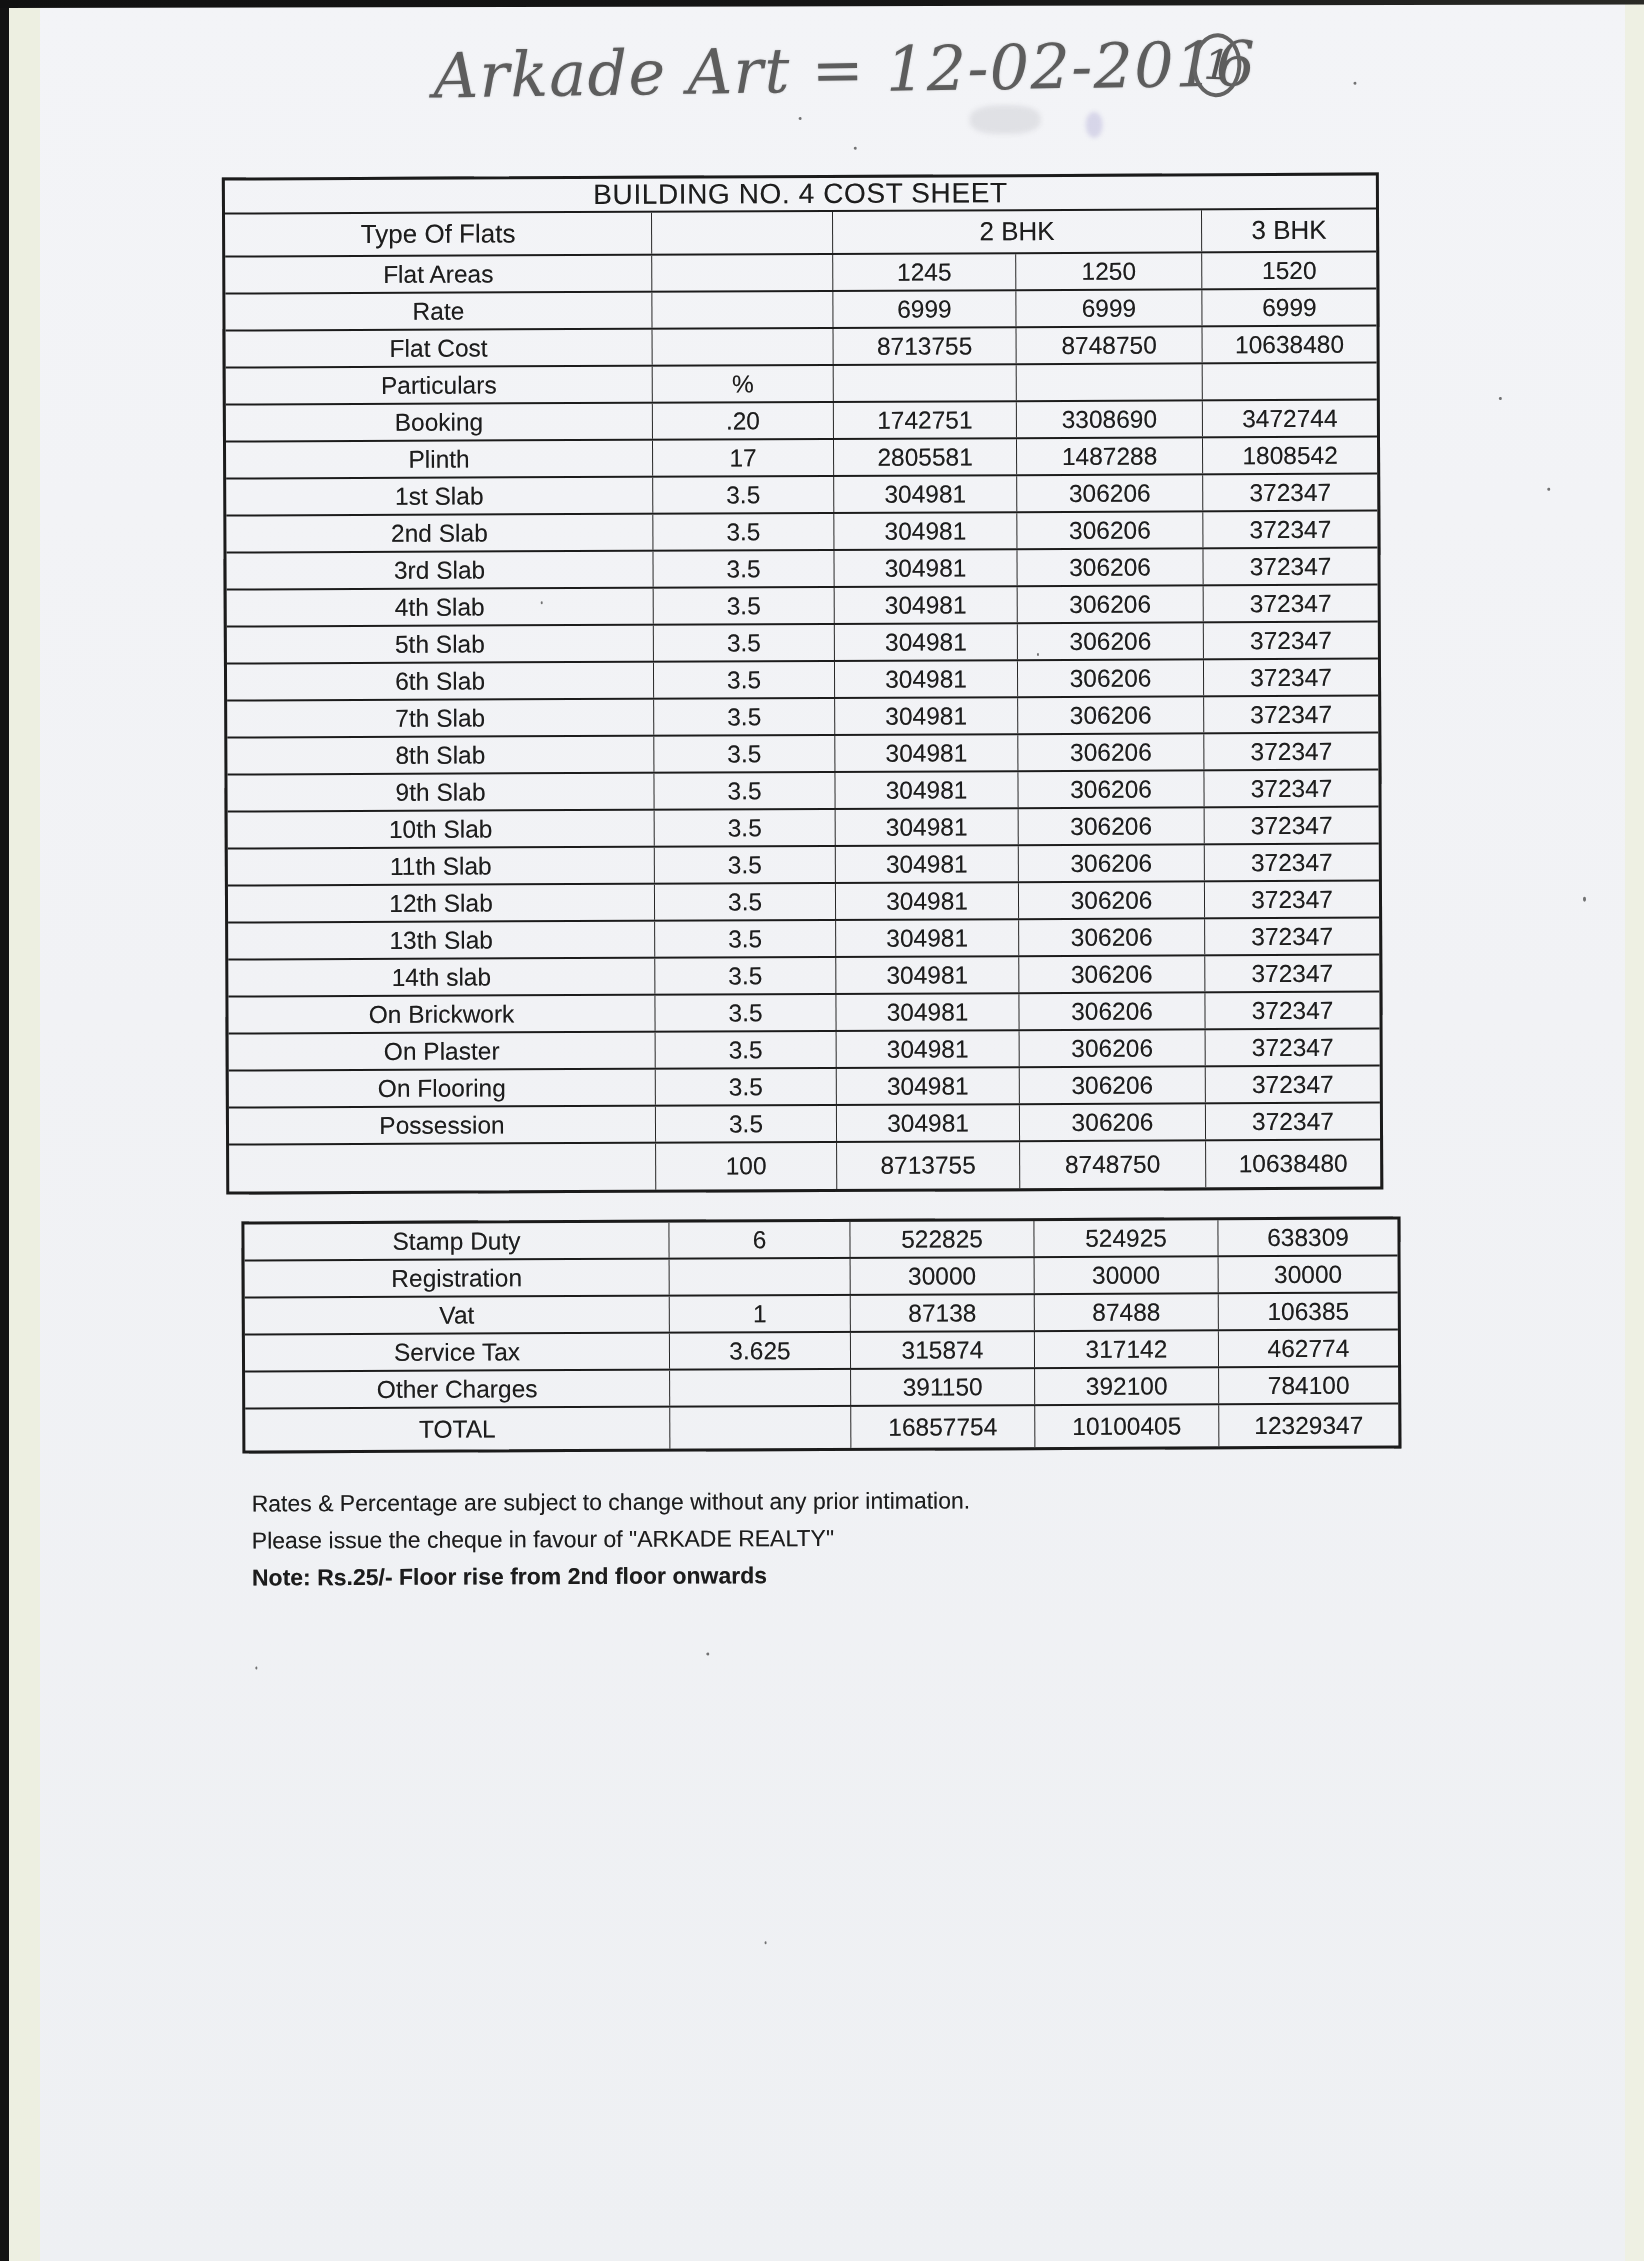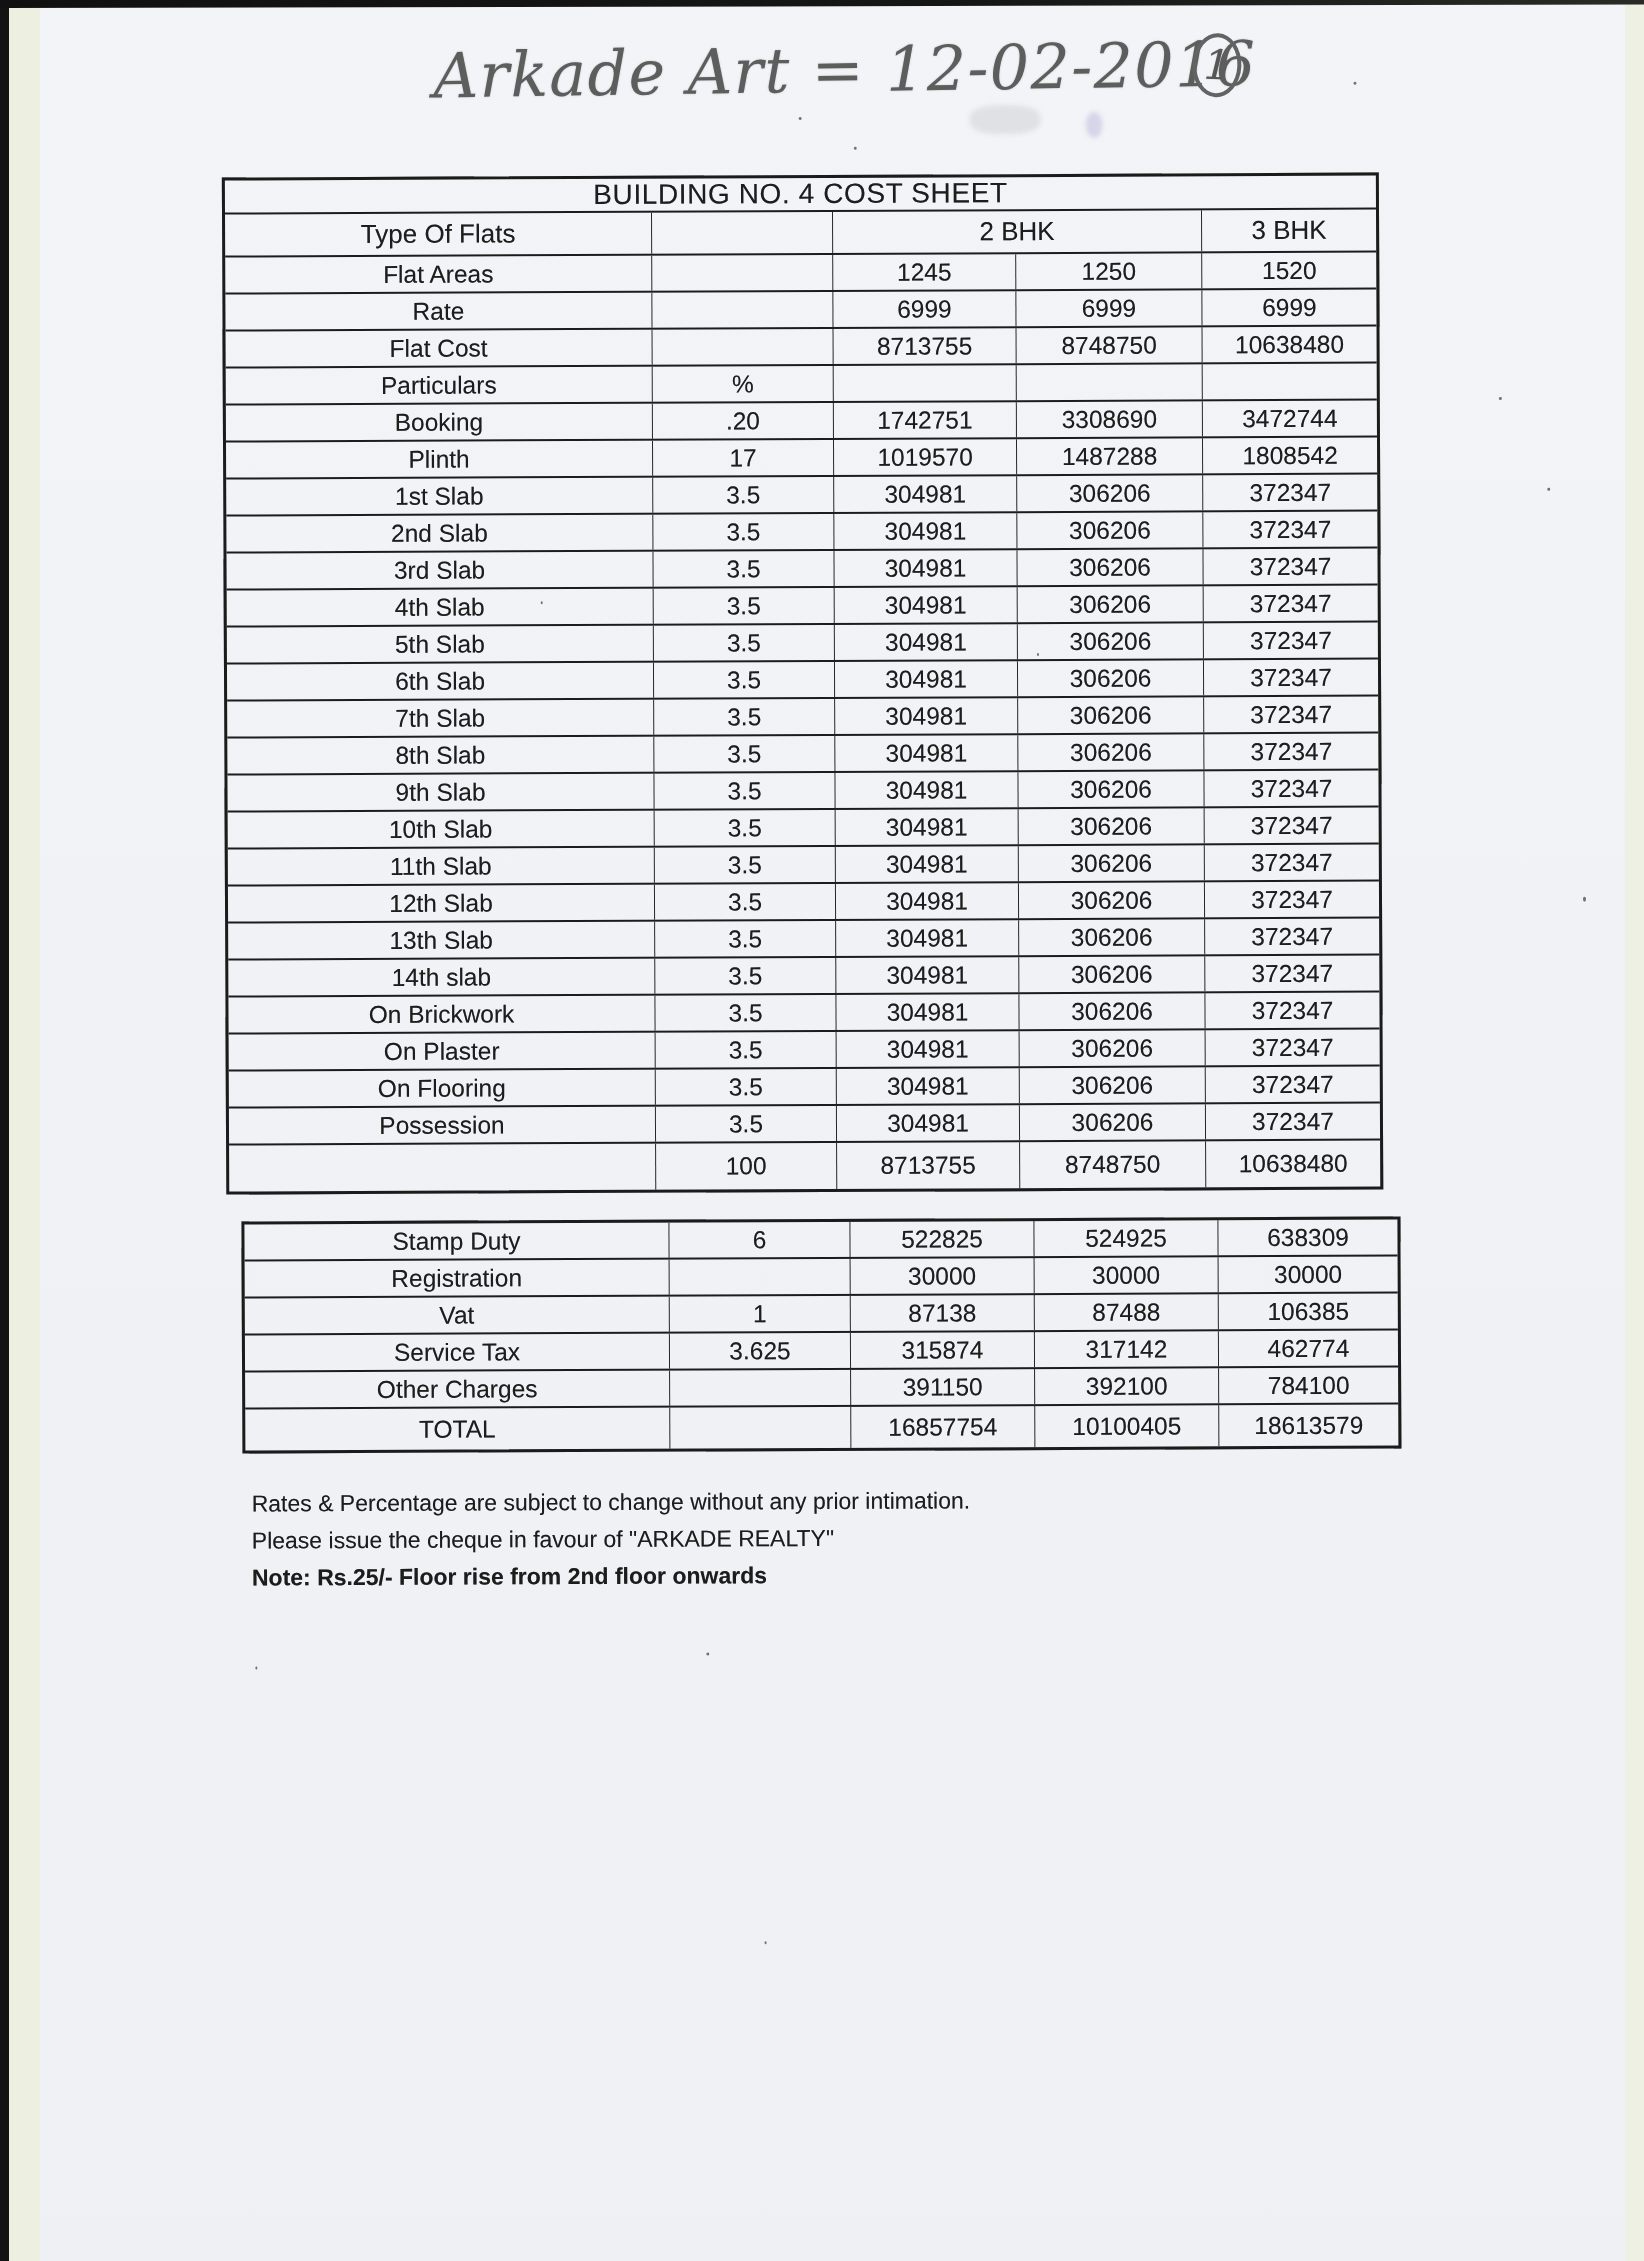--- a/index.html
+++ b/index.html
@@ -152,21 +152,21 @@
       <div class="trow" style="height: 37px; grid-template-columns: 427px 181px 183px 186px 1fr;">
         <div class="cell">Booking</div>
         <div class="cell">.20</div>
         <div class="cell">1742751</div>
         <div class="cell">3308690</div>
         <div class="cell">3472744</div>
       </div>
       <div class="trow" style="height: 37px; grid-template-columns: 427px 181px 183px 186px 1fr;">
         <div class="cell">Plinth</div>
         <div class="cell">17</div>
-        <div class="cell">1019570</div>
+        <div class="cell">2805581</div>
         <div class="cell">1487288</div>
         <div class="cell">1808542</div>
       </div>
       <div class="trow" style="height: 37px; grid-template-columns: 427px 181px 183px 186px 1fr;">
         <div class="cell">1st Slab</div>
         <div class="cell">3.5</div>
         <div class="cell">304981</div>
         <div class="cell">306206</div>
         <div class="cell">372347</div>
       </div>
@@ -331,21 +331,21 @@
         <div class="cell"></div>
         <div class="cell">391150</div>
         <div class="cell">392100</div>
         <div class="cell">784100</div>
       </div>
       <div class="trow" style="height: 41px; grid-template-columns: 425px 181px 184px 184px 1fr;">
         <div class="cell">TOTAL</div>
         <div class="cell"></div>
         <div class="cell">16857754</div>
         <div class="cell">10100405</div>
-        <div class="cell">18613579</div>
+        <div class="cell">12329347</div>
       </div>
     </div>
 
   <div class="notes">
     <span class="note-line">Rates &amp; Percentage are subject to change without any prior intimation.</span>
     <span class="note-line">Please issue the cheque in favour of "ARKADE REALTY"</span>
     <span class="note-line bold">Note: Rs.25/- Floor rise from 2nd floor onwards</span>
   </div>
 
   <div class="speck" style="left:803px;top:117px"></div>

